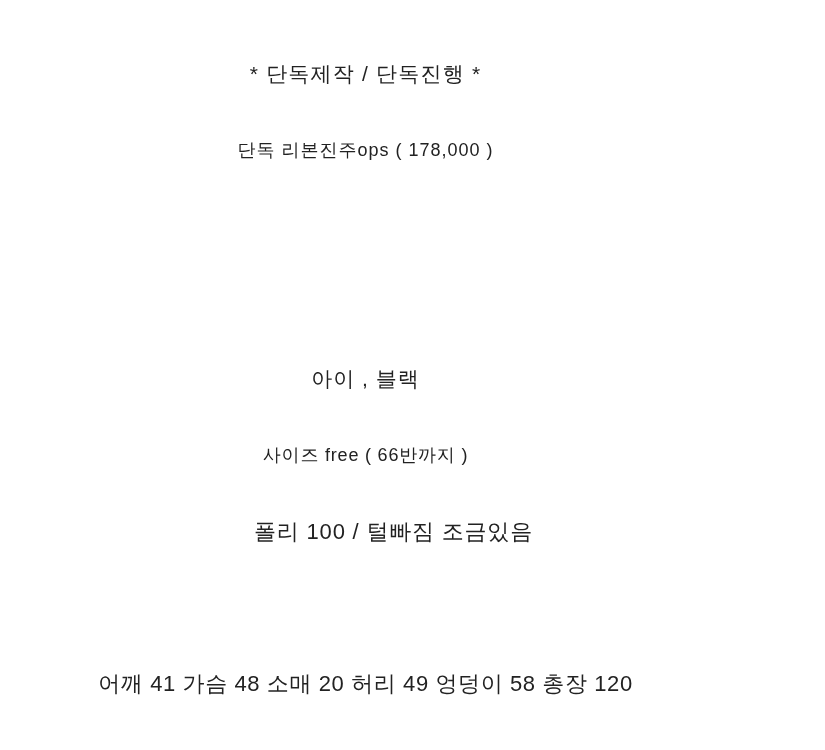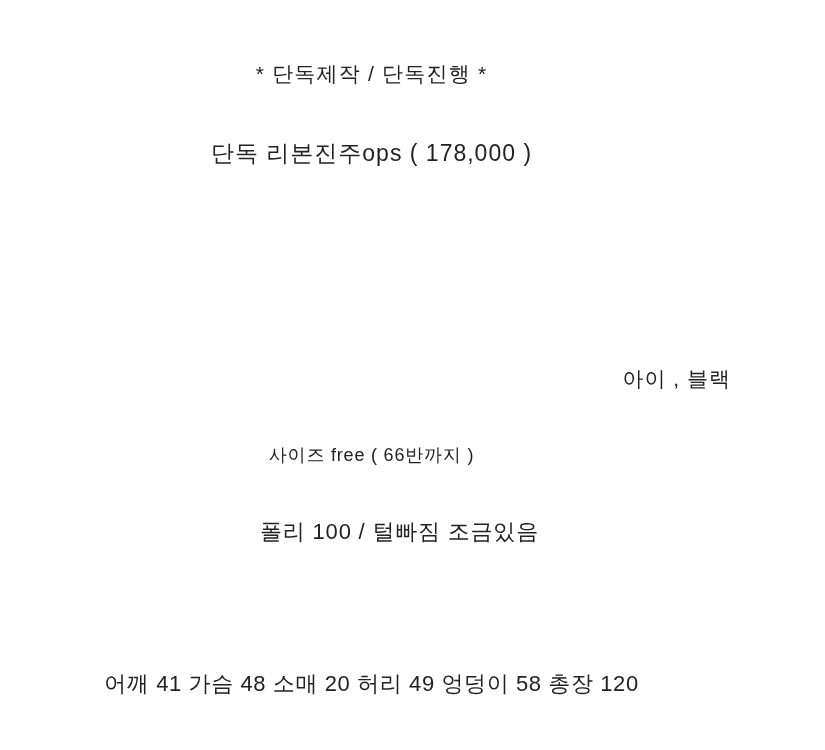--- a/index.html
+++ b/index.html
@@ -15,43 +15,42 @@
     overflow: hidden;
   }
   .page {
     position: relative;
     width: 825px;
     height: 750px;
     background: #ffffff;
   }
   .line {
     position: absolute;
-    left: 12px;
+    left: 6px;
     width: 719px;
     text-align: center;
     white-space: pre;
     color: #222222;
     font-weight: 400;
     letter-spacing: 0.5px;
   }
   .l-title {
     top: 60px;
     font-size: 21px;
     letter-spacing: 1.2px;
   }
   .l-product {
     top: 138px;
-    font-size: 23px;
+    font-size: 18px;
     letter-spacing: 1px;
   }
   .l-colors {
     top: 365px;
     font-size: 21px;
     letter-spacing: 1px;
-    text-align: right;
   }
   .l-size {
     top: 443px;
     font-size: 18px;
     letter-spacing: 0.8px;
   }
   .l-material {
     top: 517px;
     font-size: 22px;
     letter-spacing: 0.8px;

